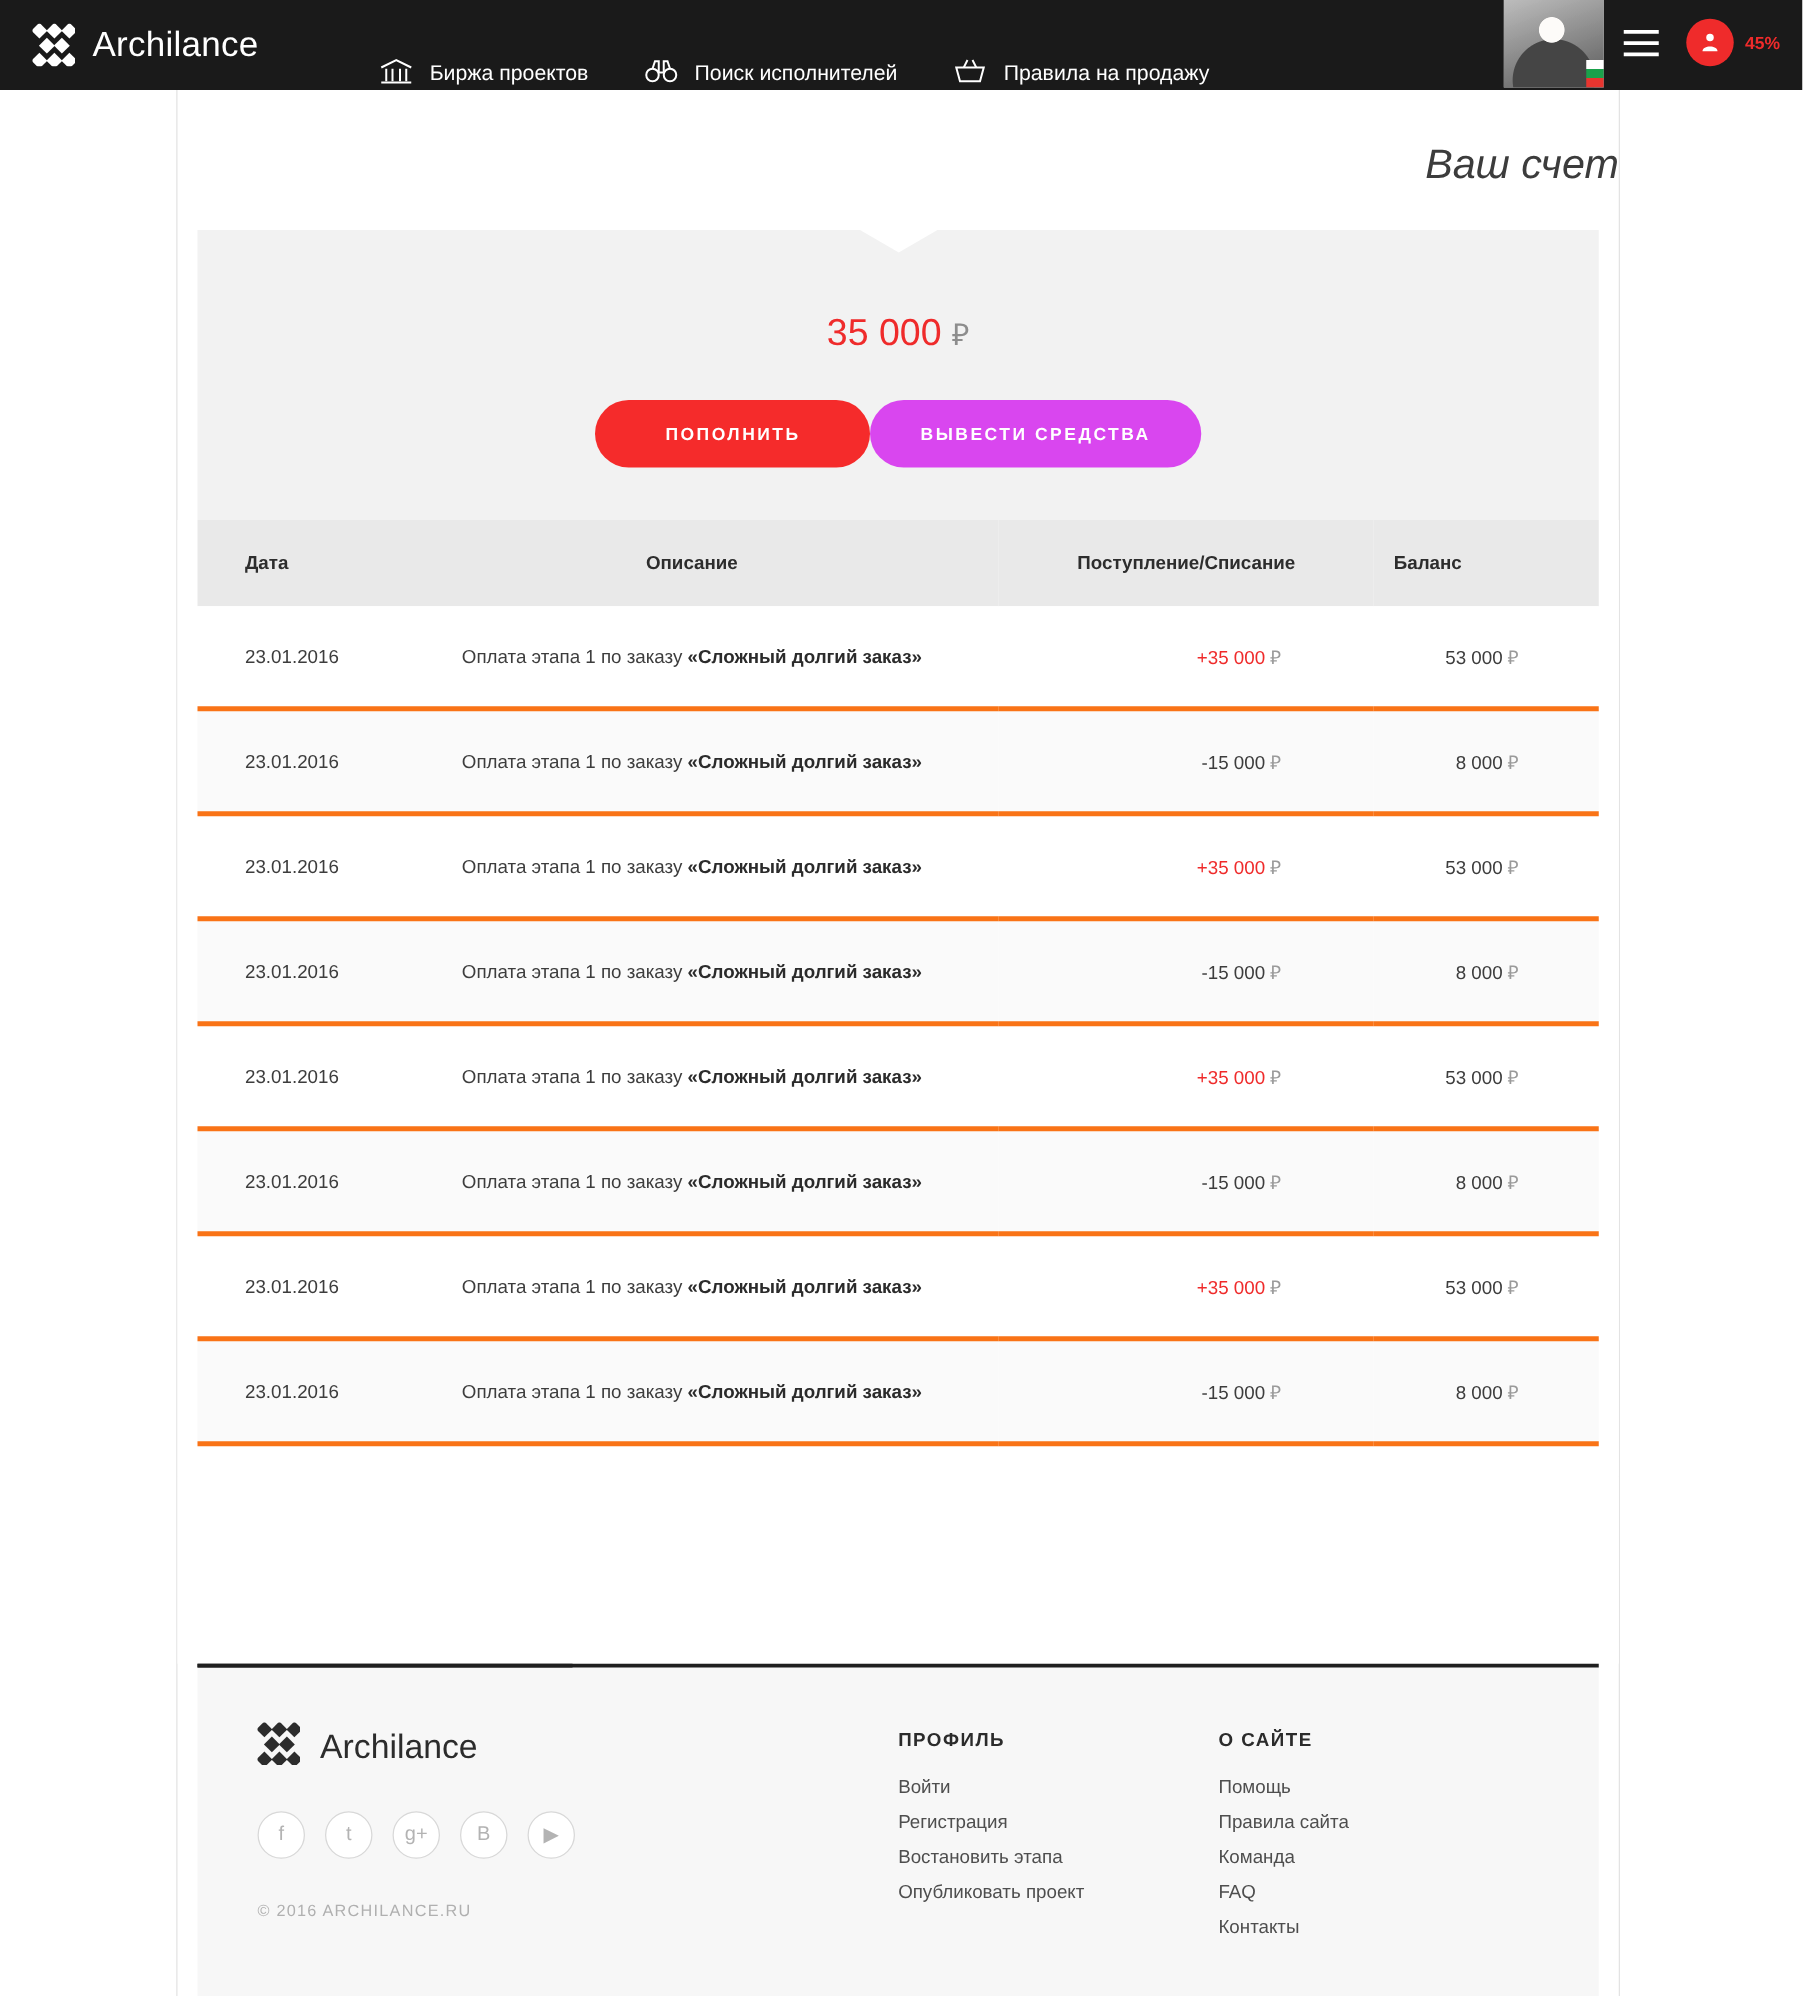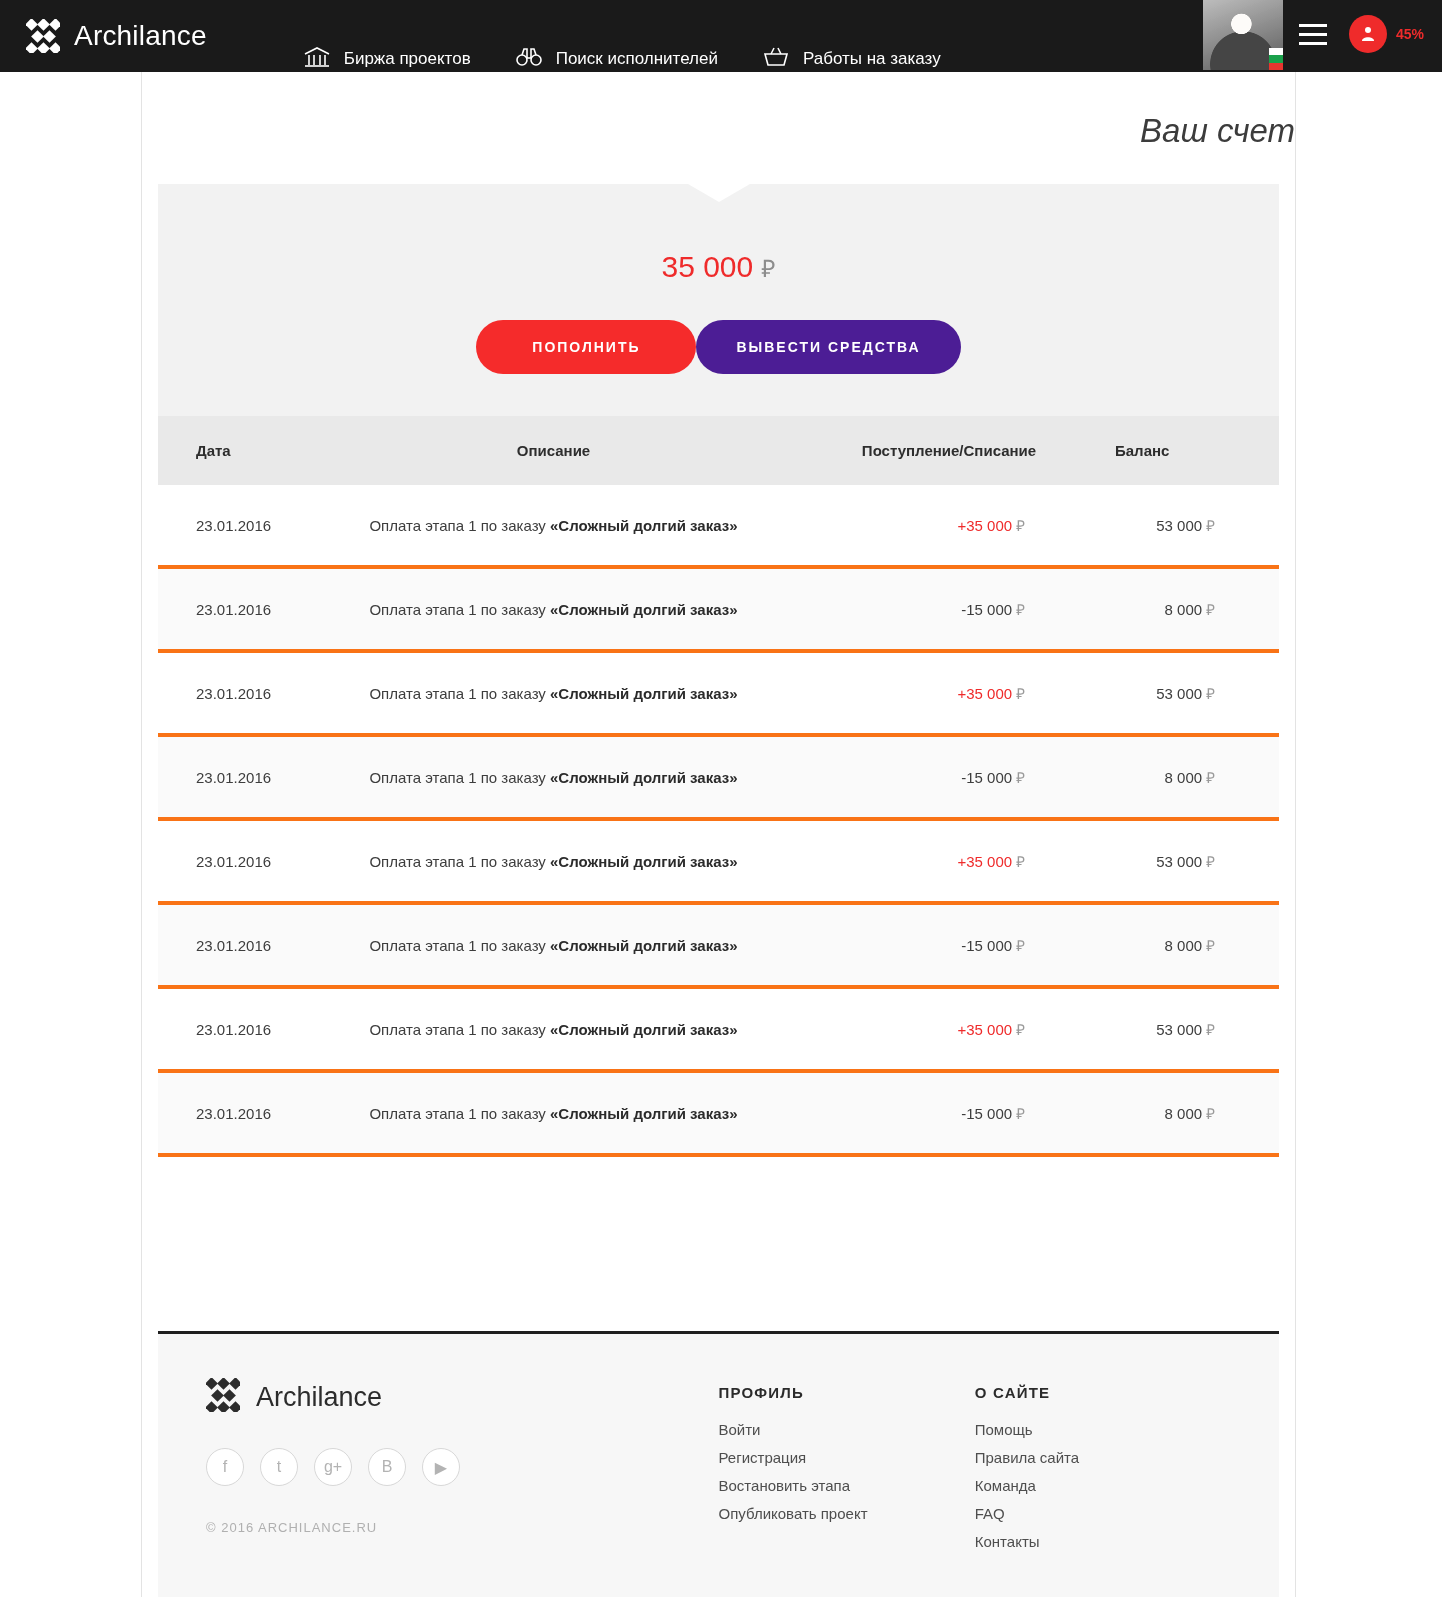--- a/index.html
+++ b/index.html
@@ -133,21 +133,21 @@
     border-radius: 30px;
     height: 54px;
     color: #ffffff;
     font-size: 14px;
     letter-spacing: 2px;
     font-weight: bold;
     padding: 0 40px;
     font-family: "Liberation Sans", sans-serif;
   }
   .btn-primary { background: #f52b2b; min-width: 220px; }
-  .btn-dark { background: #4c1d95; min-width: 220px; }
+  .btn-dark { background: #d946ef; min-width: 220px; }
 
   
   .tbl { width: 100%; border-collapse: collapse; }
   .tbl thead th {
     background: #e9e9e9;
     font-size: 15px;
     color: #2d2d2d;
     font-weight: bold;
     padding: 26px 0;
     text-align: left;
@@ -268,21 +268,21 @@
       <span>Поиск исполнителей</span>
     </div>
     <div class="nav-item">
       <span class="nav-icon">
         <svg width="28" height="24" viewBox="0 0 28 24" fill="none" stroke="#ffffff" stroke-width="1.6">
           <path d="M3 9 L25 9 L22 20 L6 20 Z"></path>
           <path d="M9 9 L12 3"></path>
           <path d="M19 9 L16 3"></path>
         </svg>
       </span>
-      <span>Работы на заказу</span>
+      <span>Правила на продажу</span>
     </div>
   </nav>
 
   <div class="header-right">
     <div class="avatar-box">
       <div class="avatar-img"></div>
       <div class="avatar-flag"></div>
     </div>
     <div class="burger">
       <span></span>

